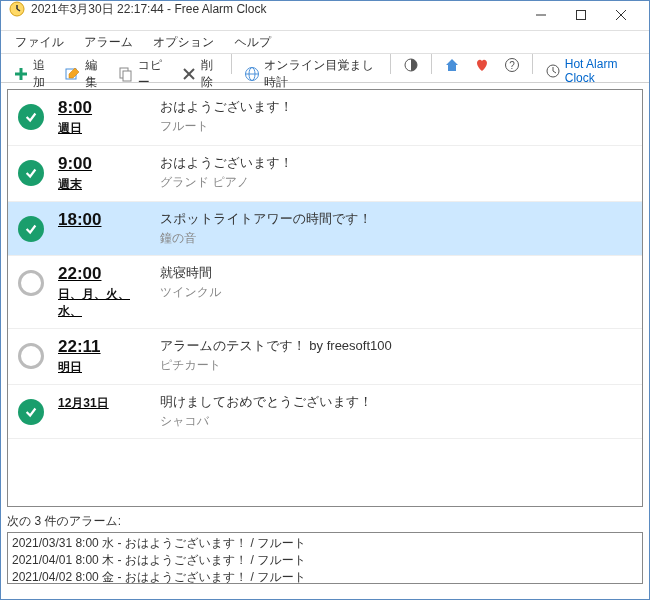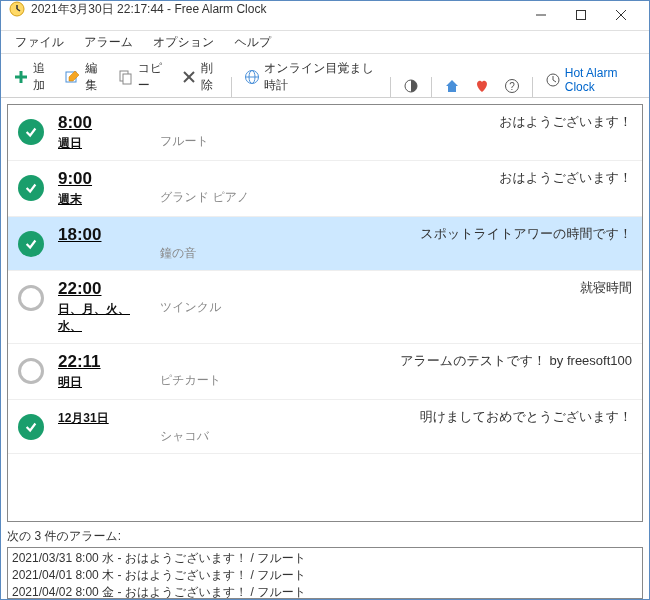--- a/index.html
+++ b/index.html
@@ -4,35 +4,35 @@
 <style>
   * { box-sizing: border-box; margin: 0; padding: 0; }
   body { font-family: "Yu Gothic UI", "Meiryo", sans-serif; font-size: 12px; background: #fff; width: 650px; height: 600px; overflow: hidden; border: 1px solid #5a8ac0; }
   .titlebar { height: 30px; background: #fff; display: flex; align-items: flex-start; padding: 0 8px; border-bottom: 1px solid #e0e0e0; }
   .titlebar .app-icon { width: 16px; height: 16px; margin-right: 6px; }
   .titlebar .title { flex: 1; font-size: 12px; color: #333; }
   .winbtns { display: flex; gap: 0; }
   .winbtn { width: 40px; height: 28px; display: flex; align-items: center; justify-content: center; color: #333; }
   .menubar { height: 22px; display: flex; align-items: flex-end; padding: 0 6px; gap: 4px; }
   .menuitem { padding: 2px 8px; color: #333; }
-  .toolbar { height: 45px; display: flex; align-items: flex-end; padding: 0 6px; border-top: 1px solid #e0e0e0; border-bottom: 1px solid #d0d0d0; gap: 2px; }
+  .toolbar { height: 30px; display: flex; align-items: flex-start; padding: 0 6px; border-top: 1px solid #e0e0e0; border-bottom: 1px solid #d0d0d0; gap: 2px; }
   .tbtn { display: flex; align-items: center; padding: 3px 6px; gap: 4px; color: #333; border-radius: 2px; }
   .tsep { width: 1px; height: 20px; background: #ccc; margin: 0 4px; }
   .ticon { width: 16px; height: 16px; display: inline-flex; align-items: center; justify-content: center; }
   .list { border: 1px solid #888; margin: 6px; height: 418px; overflow: auto; background: #fff; }
   .row { display: flex; align-items: flex-start; padding: 8px 10px; border-bottom: 1px solid #eee; }
   .row.selected { background: #cde8ff; }
   .status { width: 26px; height: 26px; border-radius: 50%; margin-right: 14px; margin-top: 6px; flex-shrink: 0; display: flex; align-items: center; justify-content: center; }
   .status.on { background: #1a9e6c; }
   .status.off { background: #fff; border: 3px solid #bbb; }
   .timecol { width: 90px; margin-right: 12px; text-decoration: underline; }
   .time { font-weight: bold; font-size: 17px; color: #111; }
   .days { font-weight: bold; font-size: 12px; color: #111; margin-top: 2px; }
   .msgcol { flex: 1; }
-  .msg { font-size: 13px; color: #333; text-align: right; }
+  .msg { font-size: 13px; color: #333; }
   .sound { font-size: 12px; color: #888; margin-top: 2px; }
   .nextlabel { margin: 0 6px; font-size: 12px; color: #333; }
   .nextbox { border: 1px solid #888; margin: 2px 6px 6px 6px; padding: 2px 4px; font-size: 12px; line-height: 1.4; color: #333; height: 52px; overflow: auto; }
   .hot { color: #0066cc; }
 </style>
 </head>
 <body>
 
 <div class="titlebar">
   <span class="app-icon">

